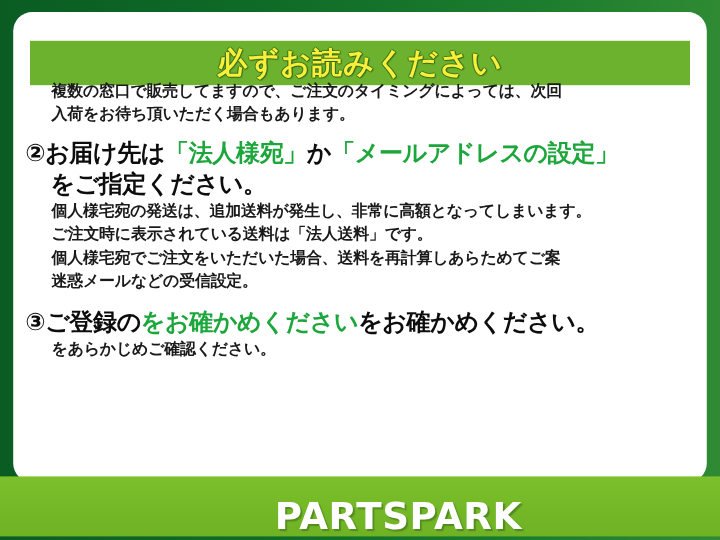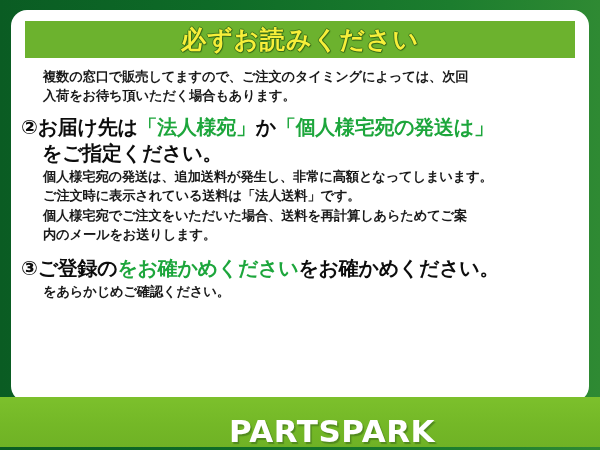--- a/index.html
+++ b/index.html
@@ -34,21 +34,21 @@
     box-sizing: border-box;
     background: #ffffff;
     border-radius: 16px;
     overflow: hidden;
   }
 
   
   #header-banner {
     position: absolute;
     left: 14px;
-    top: 11px;
+    top: 24px;
     width: 550px;
     height: 37px;
     background: #6cb22e;
     display: flex;
     align-items: center;
     justify-content: center;
   }
   #header-title {
     color: #f7ef3a;
     font-size: 25px;
@@ -146,27 +146,27 @@
     <div id="notice-body">
 
       <div class="notice-item" id="item-1">
         <div class="item-sub">
           <div>複数の窓口で販売してますので、ご注文のタイミングによっては、次回</div>
           <div>入荷をお待ち頂いただく場合もあります。</div>
         </div>
       </div>
 
       <div class="notice-item" id="item-2">
-        <div class="item-heading"><span>②</span><span>お届け先は</span><span class="hl">「法人様宛」</span><span>か</span><span class="hl">「個人様宅宛の発送は」</span></div>
+        <div class="item-heading"><span>②</span><span>お届け先は</span><span class="hl">「法人様宛」</span><span>か</span><span class="hl">「メールアドレスの設定」</span></div>
         <div class="item-heading heading-indent">をご指定ください。</div>
         <div class="item-sub">
           <div>個人様宅宛の発送は、追加送料が発生し、非常に高額となってしまいます。</div>
           <div>ご注文時に表示されている送料は「法人送料」です。</div>
           <div>個人様宅宛でご注文をいただいた場合、送料を再計算しあらためてご案</div>
-          <div>内のメールをお送りします。</div>
+          <div>迷惑メールなどの受信設定。</div>
         </div>
       </div>
 
       <div class="notice-item" id="item-3">
         <div class="item-heading"><span>③</span><span>ご登録の</span><span class="hl">をお確かめください</span><span>をお確かめください。</span></div>
         <div class="item-sub">
           <div>をあらかじめご確認ください。</div>
         </div>
       </div>
 

